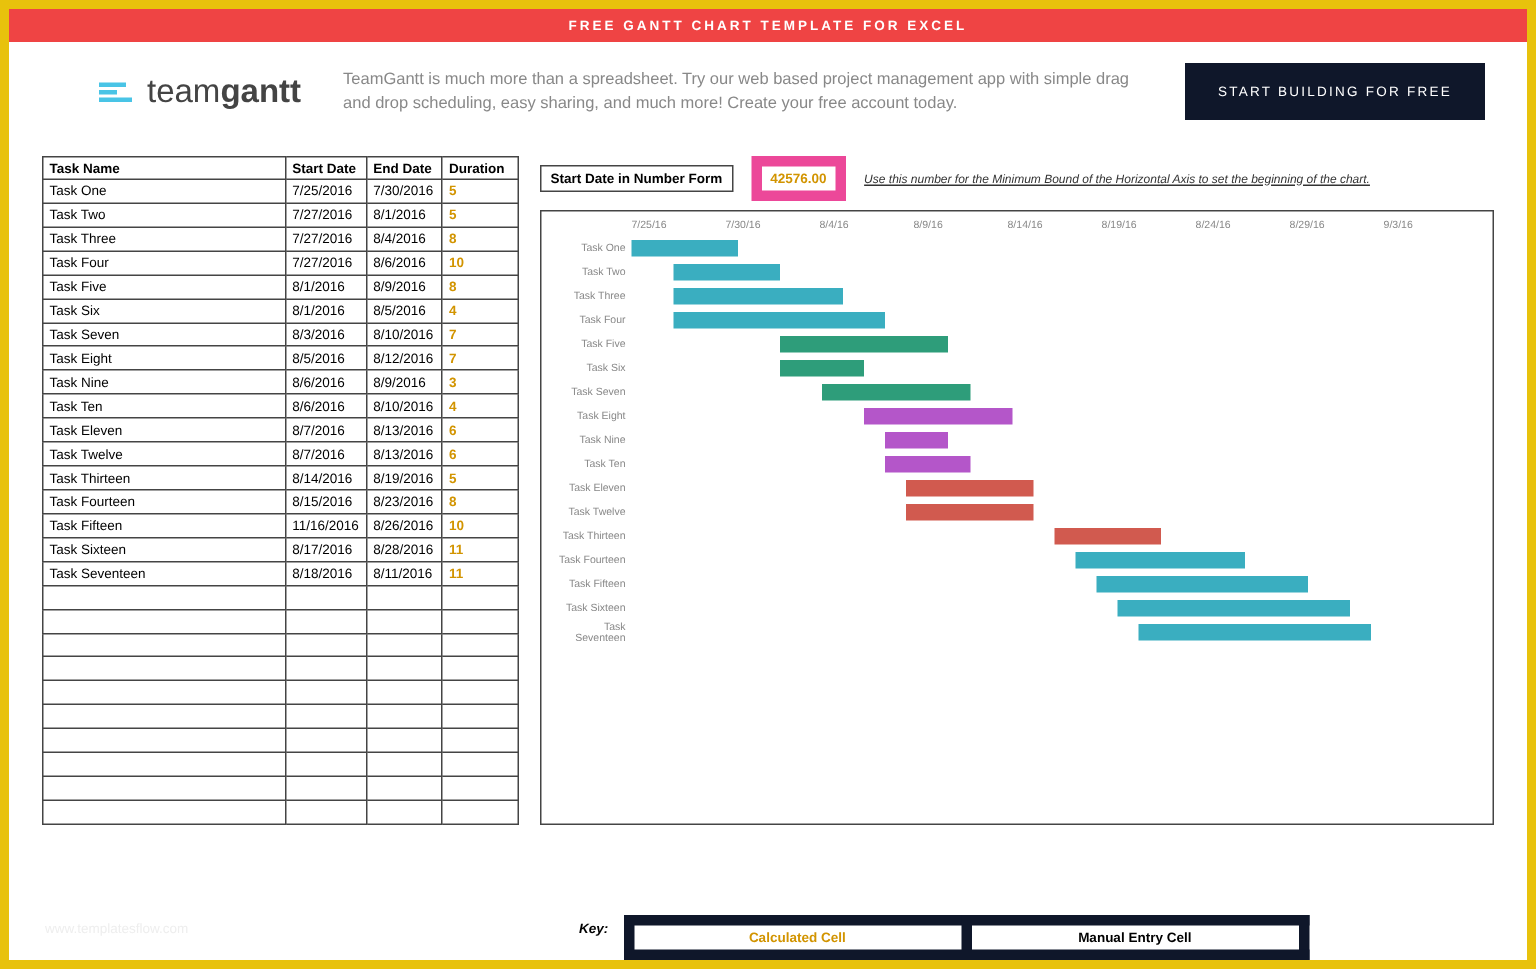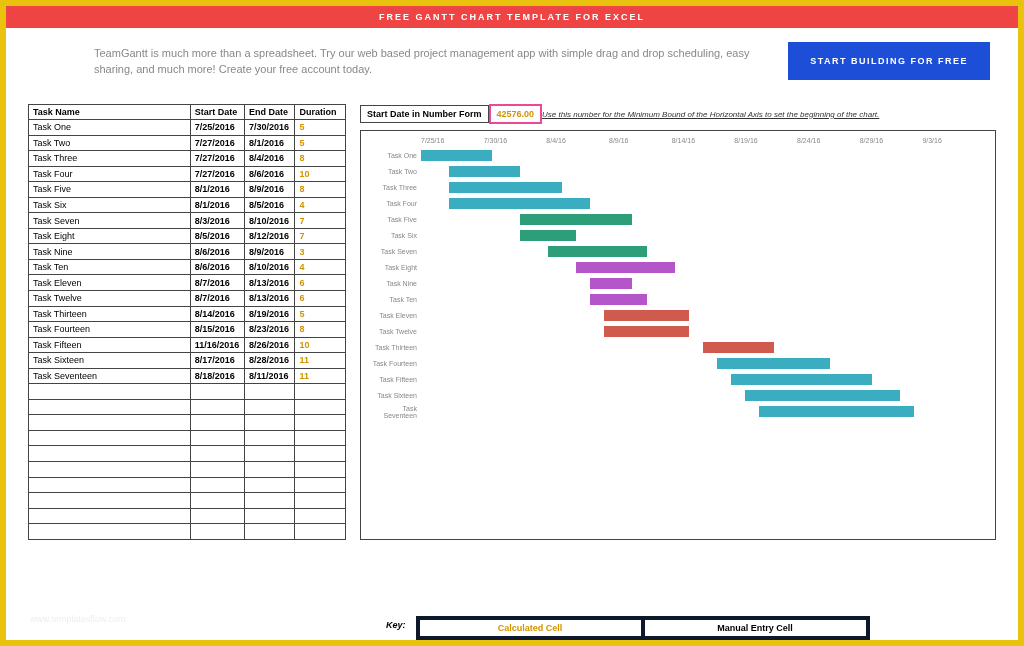--- a/index.html
+++ b/index.html
@@ -35,26 +35,26 @@
   .logo-text { font-size:22px; color:#444; font-weight:300;}
   .logo-text b { font-weight:700;}
   .intro {
     flex: 1;
     padding: 0 28px;
     font-size: 11px;
     color: #888;
     line-height: 1.5;
   }
   .cta-button {
-    background: #1d4ed8;
+    background: #0f172a;
     color: #fff;
     font-size: 9px;
     letter-spacing: 1.5px;
     padding: 14px 22px;
-    font-weight: 700;
+    font-weight: 400;
     cursor: pointer;
   }
   .main-area {
     display: flex;
     padding: 10px 22px 0 22px;
     gap: 14px;
   }
   
   .task-table {
     border-collapse: collapse;
@@ -64,29 +64,29 @@
   .task-table th, .task-table td {
     border: 1px solid #444;
     padding: 2px 4px;
     height: 15px;
     text-align: left;
   }
   .task-table th {
     font-weight: 700;
     background:#fff;
   }
-  .col-date, .col-dur { text-align:right; width:50px;font-weight:bold;}
+  .col-date, .col-dur { text-align:right; width:50px;}
   .col-name { width:160px;}
   .dur-val { color:#d29400; text-align:right; font-weight:600;}
   
   .right-side { flex:1; }
-  .num-row { display:flex; align-items:center; font-size:9px; margin-bottom:6px;}
+  .num-row { display:flex; align-items:center; gap:12px; font-size:9px; margin-bottom:6px;}
   .num-box { border:1px solid #444; padding:3px 6px;}
   .num-box.label { font-weight:700; }
-  .num-box.val { color:#d29400; font-weight:700; border:2px solid #ec4899;}
+  .num-box.val { color:#d29400; font-weight:700; border:7px solid #ec4899;}
   .hint { font-style:italic; text-decoration:underline; font-size:8px; color:#333; }
   .chart-frame {
     border:1px solid #444;
     height: 410px;
     padding: 6px 10px;
     position:relative;
     overflow:hidden;
   }
   .chart-dates {
     display:flex;
@@ -110,33 +110,41 @@
     position:absolute;
     bottom:0;
     left:380px;
     display:flex;
     align-items:flex-start;
     gap:10px;
     font-size:9px;
   }
   .key-area .key-label { font-style:italic; font-weight:700; padding-top:4px;}
   .key-table { border-collapse:collapse;}
-  .key-table td { border:4px solid #0f172a; padding:3px 6px; width:225px; vertical-align:top; }
+  .key-table td { border:7px solid #0f172a; padding:3px 6px; width:225px; vertical-align:top; }
   .key-table .hdr { text-align:center; font-weight:700;}
   .key-table .hdr.calc { color:#d29400; font-weight:700;}
   .watermark {
     position:absolute; bottom:16px; left:24px; font-size:9px; color:#eee;
   }
 </style>
 </head>
 <body>
 
 <div class="top-banner">FREE GANTT CHART TEMPLATE FOR EXCEL</div>
 
 <div class="header-row">
+  <div class="logo">
+    <div class="logo-bars">
+        <span></span>
+        <span></span>
+        <span></span>
+      </div>
+    <div class="logo-text"><span>team</span><b>gantt</b></div>
+  </div>
   <div class="intro">TeamGantt is much more than a spreadsheet. Try our web based project management app with simple drag and drop scheduling, easy sharing, and much more! Create your free account today.</div>
   <div class="cta-button">START BUILDING FOR FREE</div>
 </div>
 
 <div class="main-area">
   <table class="task-table">
     <thead>
       <tr>
         <th class="col-name">Task Name</th>
         <th class="col-date">Start Date</th>

